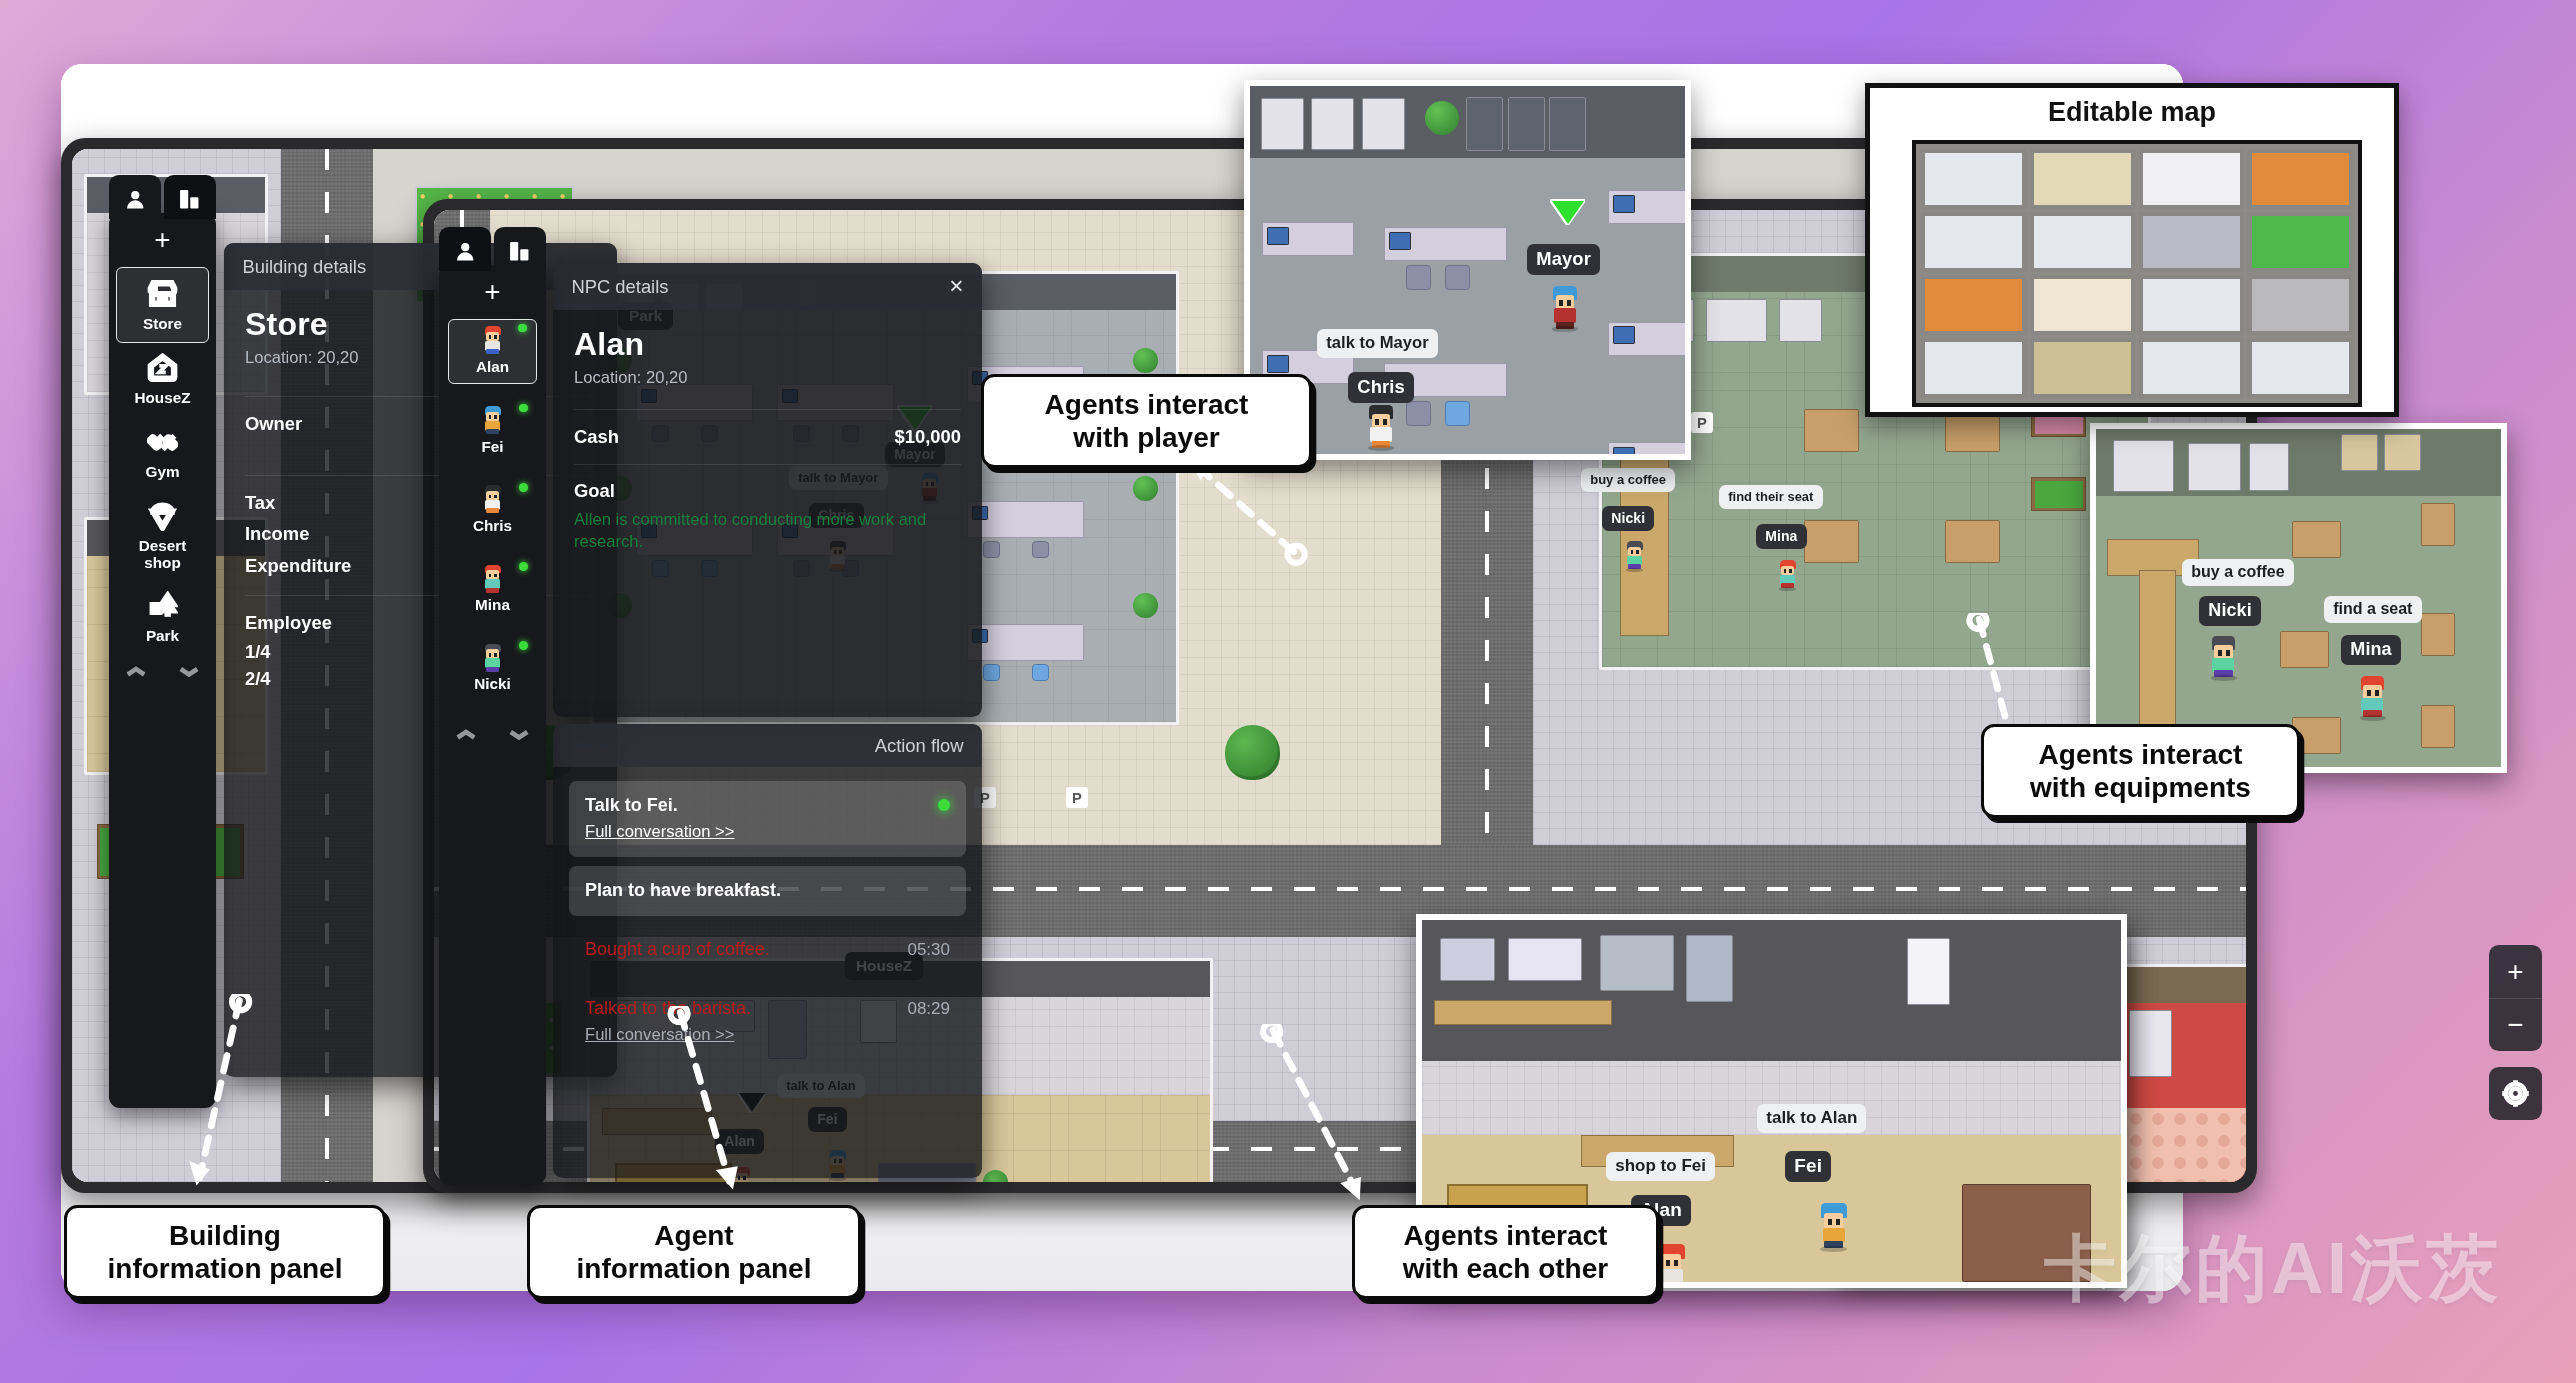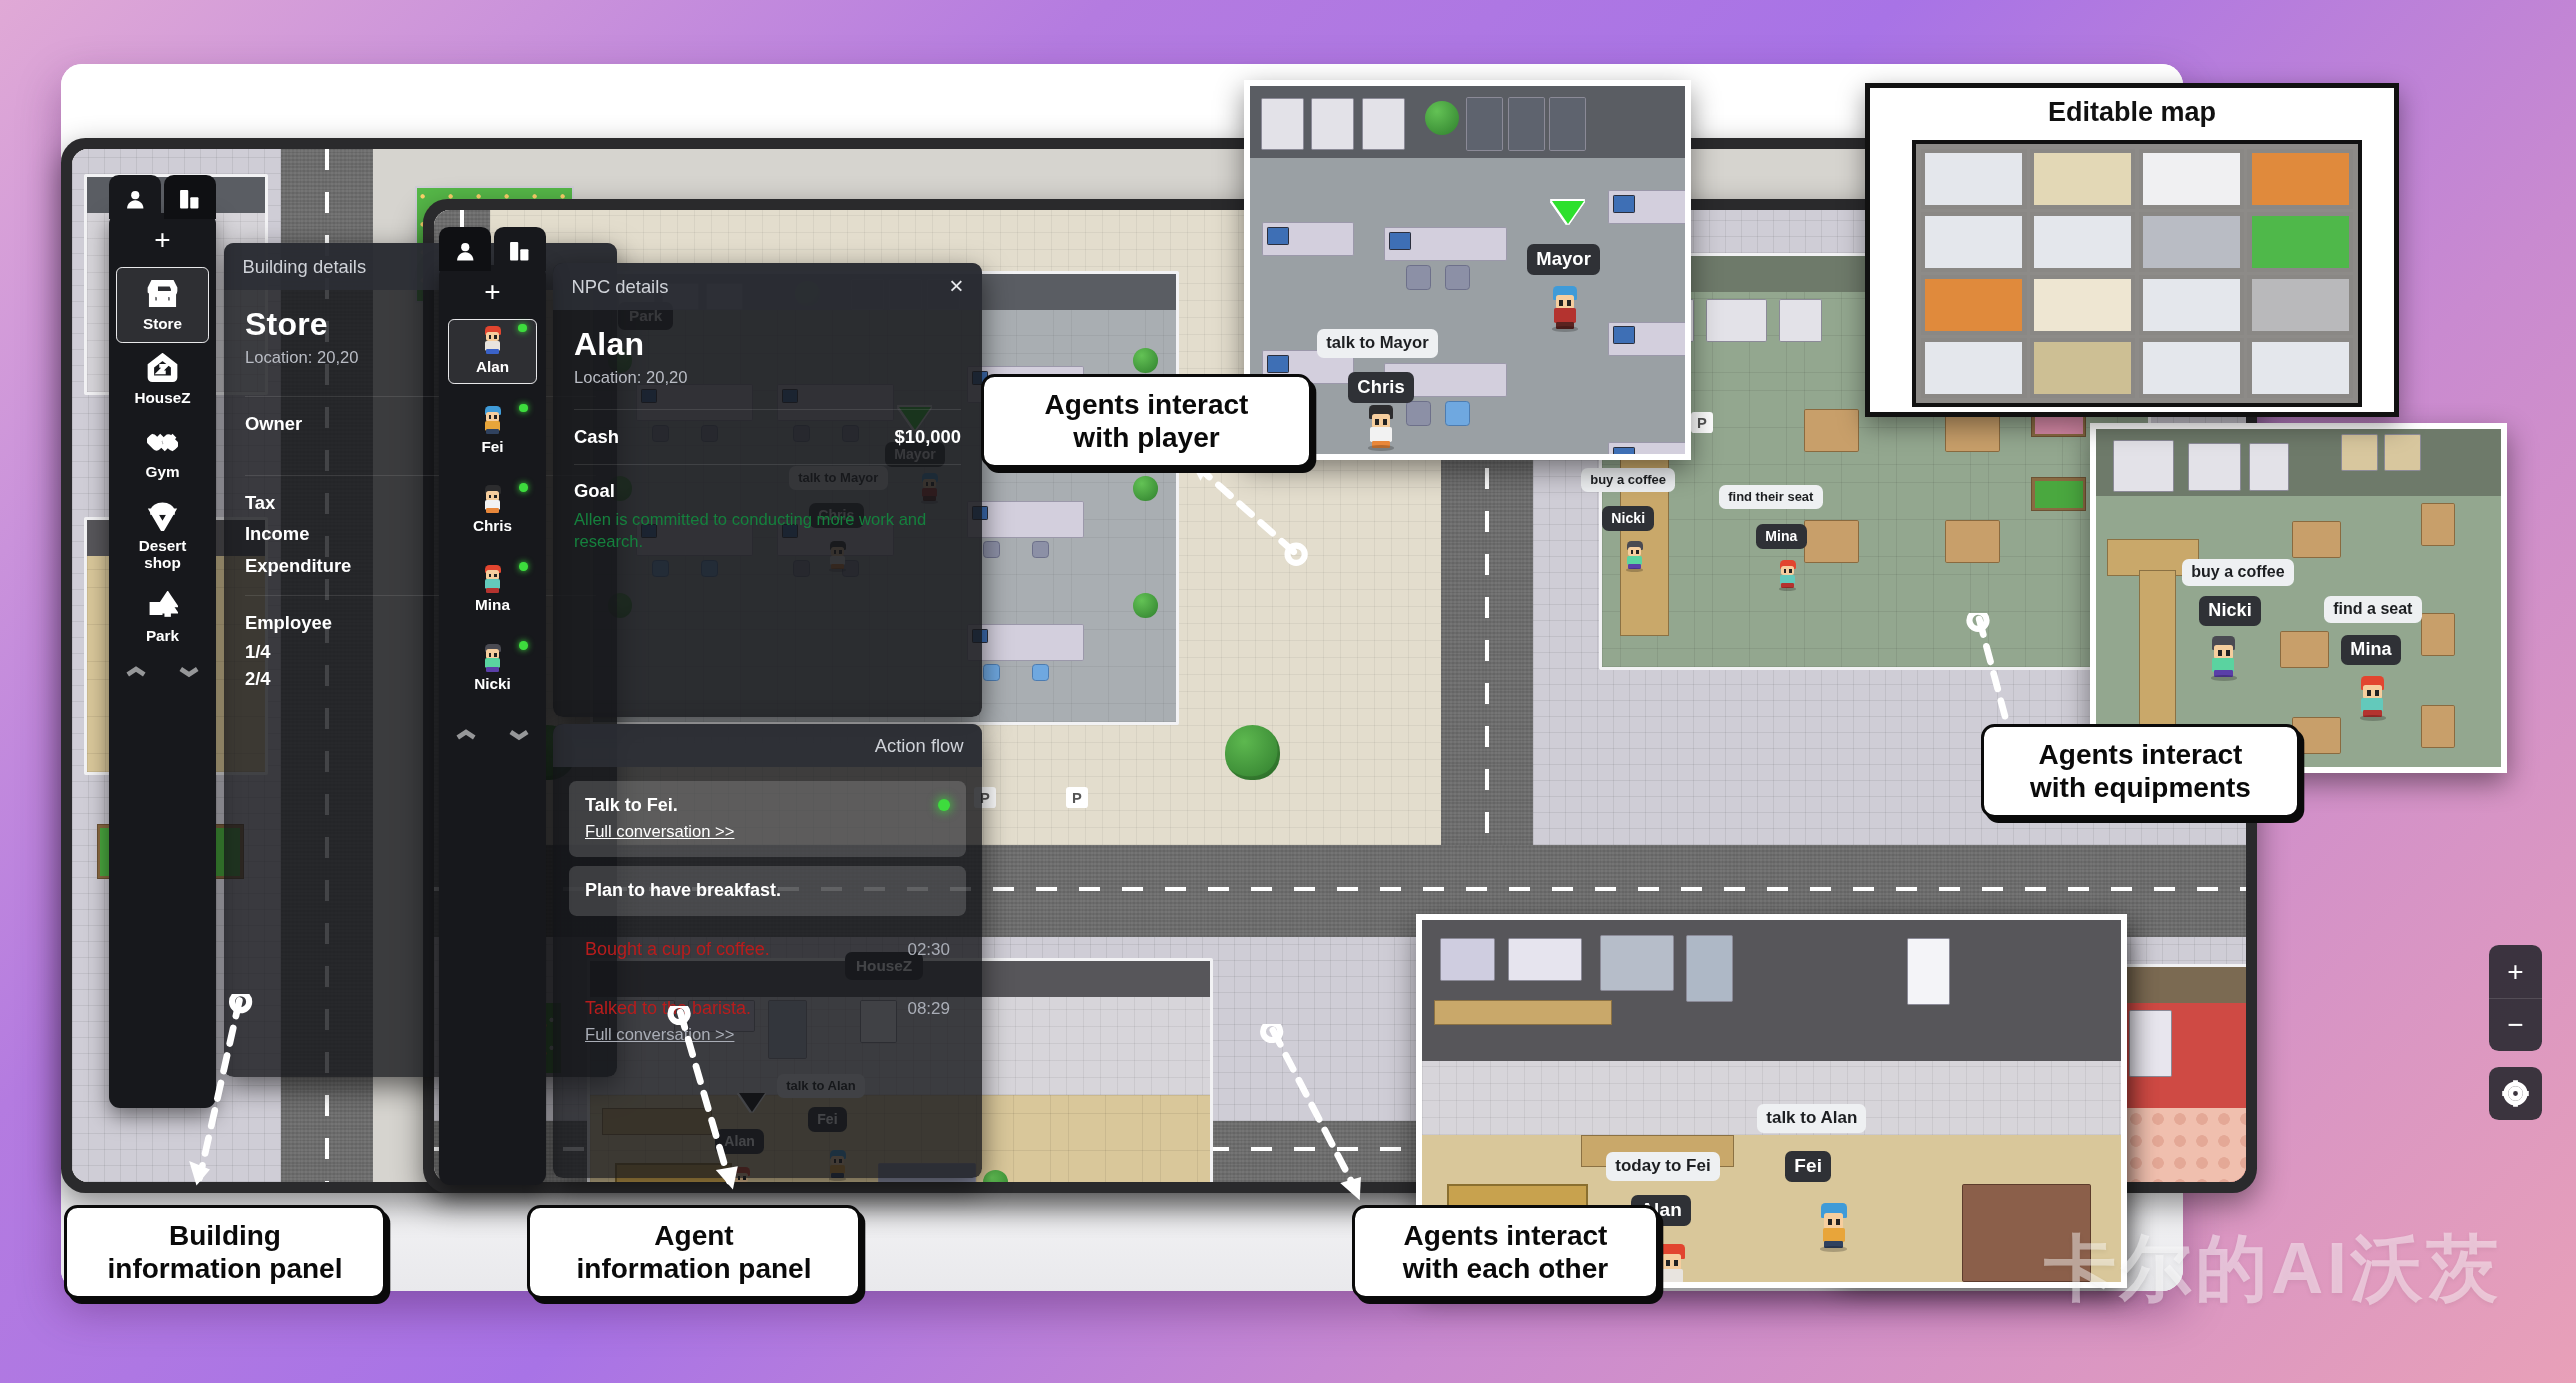--- a/index.html
+++ b/index.html
@@ -715,21 +715,21 @@
     </div>
     <div class="flow-item hl">
       <div class="flow-top">
         <span class="flow-txt">Plan to have breakfast.</span>
         <span class="flow-time"></span>
       </div>
     </div>
     <div class="flow-item" style="background:transparent;">
       <div class="flow-top">
         <span class="flow-txt dim">Bought a cup of coffee.</span>
-        <span class="flow-time">02:30</span>
+        <span class="flow-time">05:30</span>
       </div>
     </div>
     <div class="flow-item" style="background:transparent;">
       <div class="flow-top">
         <span class="flow-txt dim">Talked to the barista.</span>
         <span class="flow-time">08:29</span>
       </div>
       <a class="flow-link dim">Full conversation &gt;&gt;</a>
     </div>
   </div>
@@ -843,21 +843,21 @@
       <div class="shelf" style="left:86px;top:18.4px;width:74px;height:43px;background:#e6e4ee;"></div>
       <div class="shelf" style="left:178px;top:14.7px;width:74px;height:56px;background:#b6bdc9;"></div>
       <div class="shelf" style="left:264px;top:14.7px;width:47px;height:67px;background:#aeb8c6;"></div>
       <div class="counter" style="left:12.3px;top:80px;width:178px;height:24.5px;"></div>
       <div class="shelf" style="left:485px;top:18.4px;width:43px;height:67px;background:#f4f4f8;"></div>
       <div class="rug" style="left:24.5px;top:264px;width:141px;height:98px;"></div>
       <div class="counter" style="left:159px;top:215px;width:153px;height:32px;"></div>
       <div class="desk" style="left:540px;top:264px;width:129px;height:98px;background:#8b5f4a;border-color:#5d3c2c;"></div>
 
       <div class="act-bubble" style="left:335px;top:184px;font-size:17px;">talk to Alan</div>
-      <div class="act-bubble" style="left:184px;top:232px;font-size:17px;">today to Fei</div>
+      <div class="act-bubble" style="left:184px;top:232px;font-size:17px;">shop to Fei</div>
       <div class="name-tag" style="left:363px;top:231px;font-size:19px;">Fei</div>
       <div class="name-tag" style="left:209px;top:275px;font-size:19px;">Alan</div>
       <div class="npc" style="left:233px;top:324px;width:33px;height:44px;">
         <div class="hair" style="background:#e2452f;width:26px;height:14.7px;left:3.7px;"></div>
         <div class="head" style="left:7.4px;top:9.8px;width:18.4px;height:16px;"></div>
         <div class="eye l" style="left:11px;top:16px;width:3.7px;height:5.5px;"></div>
         <div class="eye r" style="left:19px;top:16px;width:3.7px;height:5.5px;"></div>
         <div class="body" style="background:#e8e4df;left:5.5px;top:24.5px;width:22px;height:14.7px;"></div>
 
       </div>

